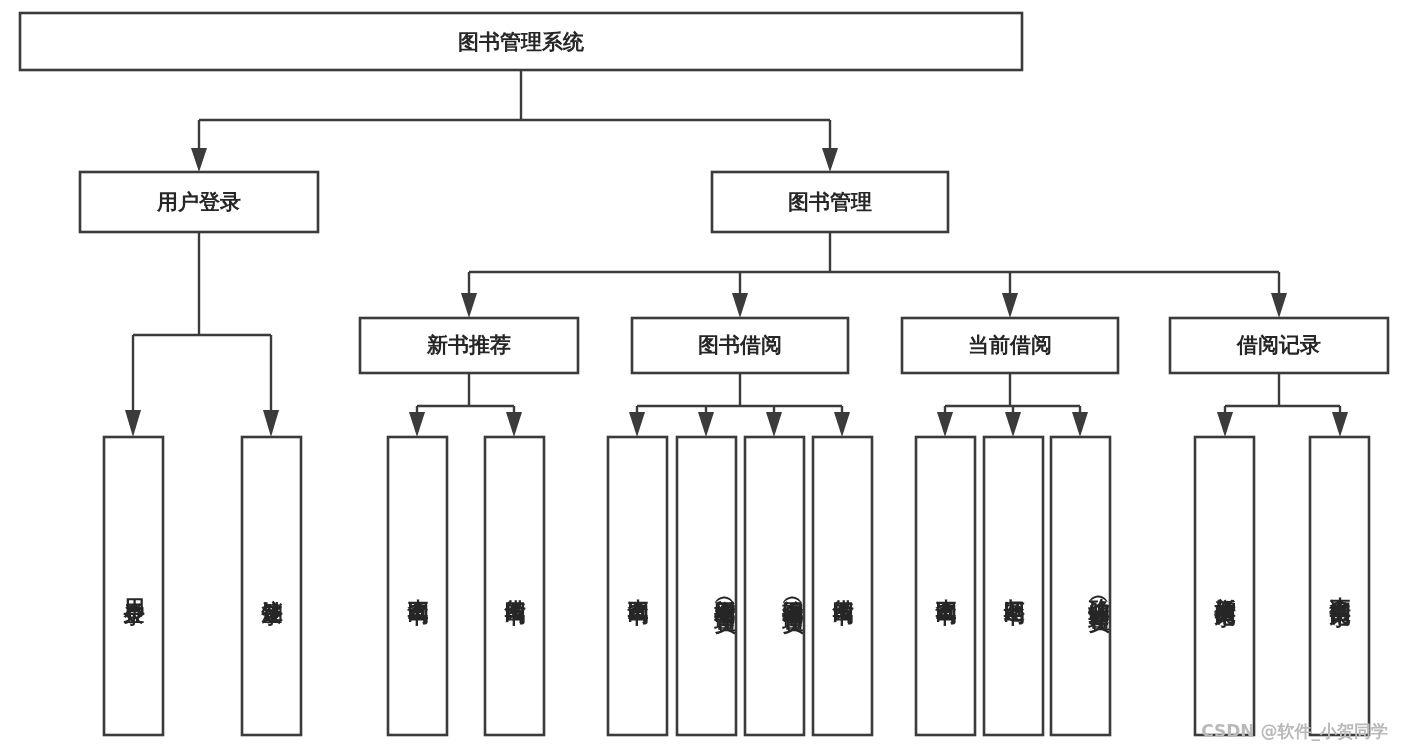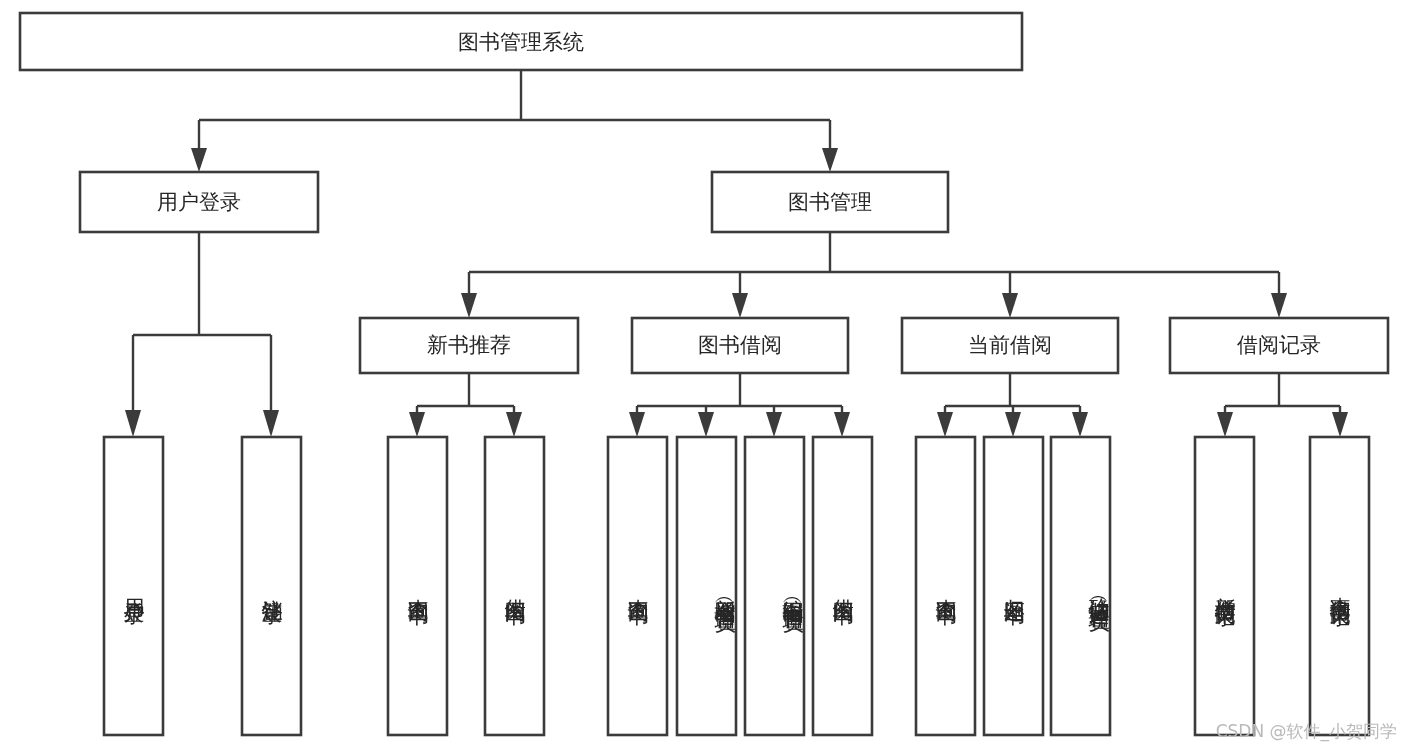--- a/index.html
+++ b/index.html
@@ -9,20 +9,21 @@
   }
   body {
     font-family: "DejaVu Sans", "Liberation Sans", sans-serif;
   }
   #diagram-root {
     position: relative;
     width: 1405px;
     height: 747px;
     background: #ffffff;
     overflow: hidden;
+    font-weight: bold;
   }
   svg#tree-svg {
     position: absolute;
     top: 0;
     left: 0;
     width: 1405px;
     height: 747px;
     display: block;
   }
   .node-box {
@@ -57,21 +58,21 @@
     font-family: "DejaVu Sans", "Liberation Sans", sans-serif;
     font-size: 21px;
     line-height: 1.12;
     letter-spacing: 2px;
     color: #262626;
     white-space: nowrap;
     pointer-events: none;
   }
   .watermark {
     position: absolute;
-    right: 8px;
+    right: 17px;
     bottom: 4px;
     font-family: "DejaVu Sans", "Liberation Sans", sans-serif;
     font-size: 17px;
     color: #b9b9b9;
     white-space: nowrap;
     user-select: none;
   }
 </style>
 </head>
 <body>

